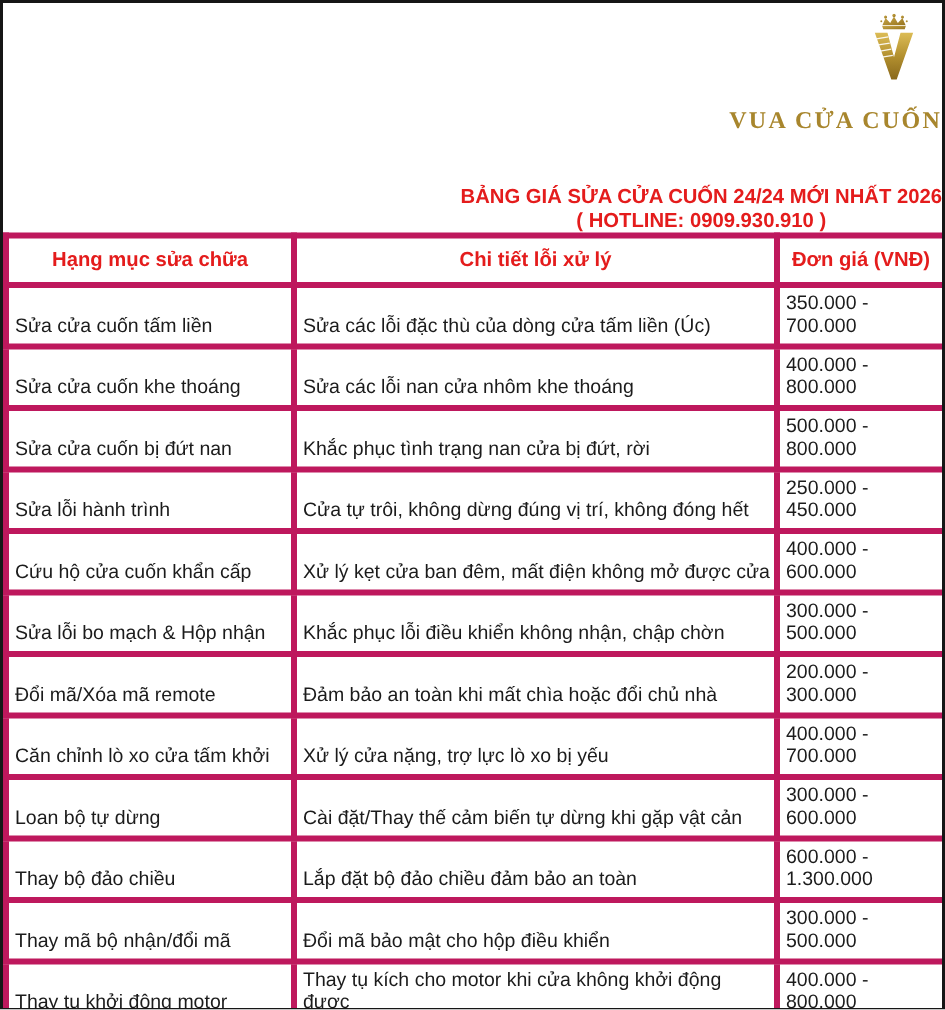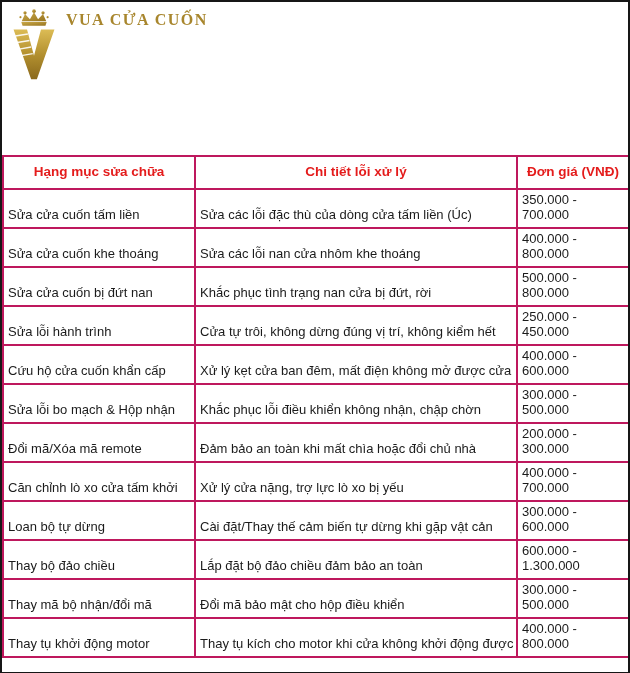--- a/index.html
+++ b/index.html
@@ -14,22 +14,23 @@
     border: 2px solid #161616;
     border-bottom-width: 1px;
     overflow: hidden;
     background: #fff;
     display: flex; flex-direction: column;
   }
 
   
   .brand-header {
     height: 153px; flex: 0 0 153px;
-    display: flex; flex-direction: row; align-items: flex-start;
+    display: flex; flex-direction: column; align-items: flex-end;
     padding-top: 7px;
+    gap: 16px;
   }
   .brand-logo { width: 64px; height: 72px; display: block; }
   .brand-name {
     margin-top: 2px;
     font-family: "Liberation Serif", serif;
     font-weight: 600;
     font-size: 16px;
     letter-spacing: 1.5px;
     color: var(--gold, #a8862d);
     white-space: nowrap;
@@ -47,21 +48,21 @@
   table.price-table {
     width: 626px;
     border-collapse: collapse;
     table-layout: fixed;
   }
   .price-table col.c1 { width: 192px; }
   .price-table col.c2 { width: 322px; }
   .price-table col.c3 { width: 112px; }
 
   .price-table th, .price-table td {
-    border: 2px solid #be185d;
+    border: 4px solid #be185d;
     font-size: 13px;
     line-height: 15px;
     vertical-align: bottom;
     overflow: hidden;
   }
   .price-table th {
     height: 33px;
     color: var(--red, #e41c1c);
     font-weight: bold;
     font-size: 13.5px;
@@ -110,20 +111,24 @@
         <path d="M7,25 L23.5,25 L32,57 L40.5,25 L57,25 L35.5,86 L28.5,86 Z" fill="url(#goldGrad)"></path>
         <g stroke="#ffffff" stroke-width="1.7" opacity="0.9">
           <line x1="9" y1="33" x2="24.5" y2="30.5"></line>
           <line x1="11.5" y1="41" x2="26.5" y2="38.5"></line>
           <line x1="14" y1="49" x2="28.5" y2="46.5"></line>
           <line x1="16.5" y1="57" x2="30.5" y2="54.5"></line>
         </g>
       </g>
     </svg>
     <div class="brand-name">VUA CỬA CUỐN</div>
+    <div class="doc-title">
+      <div>BẢNG GIÁ SỬA CỬA CUỐN 24/24 MỚI NHẤT 2026</div>
+      <div>( HOTLINE: 0909.930.910 )</div>
+    </div>
   </div>
 
   <table class="price-table">
     <colgroup>
         <col class="c1">
         <col class="c2">
         <col class="c3">
       </colgroup>
     <thead>
       <tr>
@@ -147,21 +152,21 @@
   </tr>
 
   <tr>
     <td class="cell-item">Sửa cửa cuốn bị đứt nan</td>
     <td class="cell-detail">Khắc phục tình trạng nan cửa bị đứt, rời</td>
     <td class="cell-price">500.000 - 800.000</td>
   </tr>
 
   <tr>
     <td class="cell-item">Sửa lỗi hành trình</td>
-    <td class="cell-detail">Cửa tự trôi, không dừng đúng vị trí, không kiểm hết</td>
+    <td class="cell-detail">Cửa tự trôi, không dừng đúng vị trí, không đóng hết</td>
     <td class="cell-price">250.000 - 450.000</td>
   </tr>
 
   <tr>
     <td class="cell-item">Cứu hộ cửa cuốn khẩn cấp</td>
     <td class="cell-detail">Xử lý kẹt cửa ban đêm, mất điện không mở được cửa</td>
     <td class="cell-price">400.000 - 600.000</td>
   </tr>
 
   <tr>

